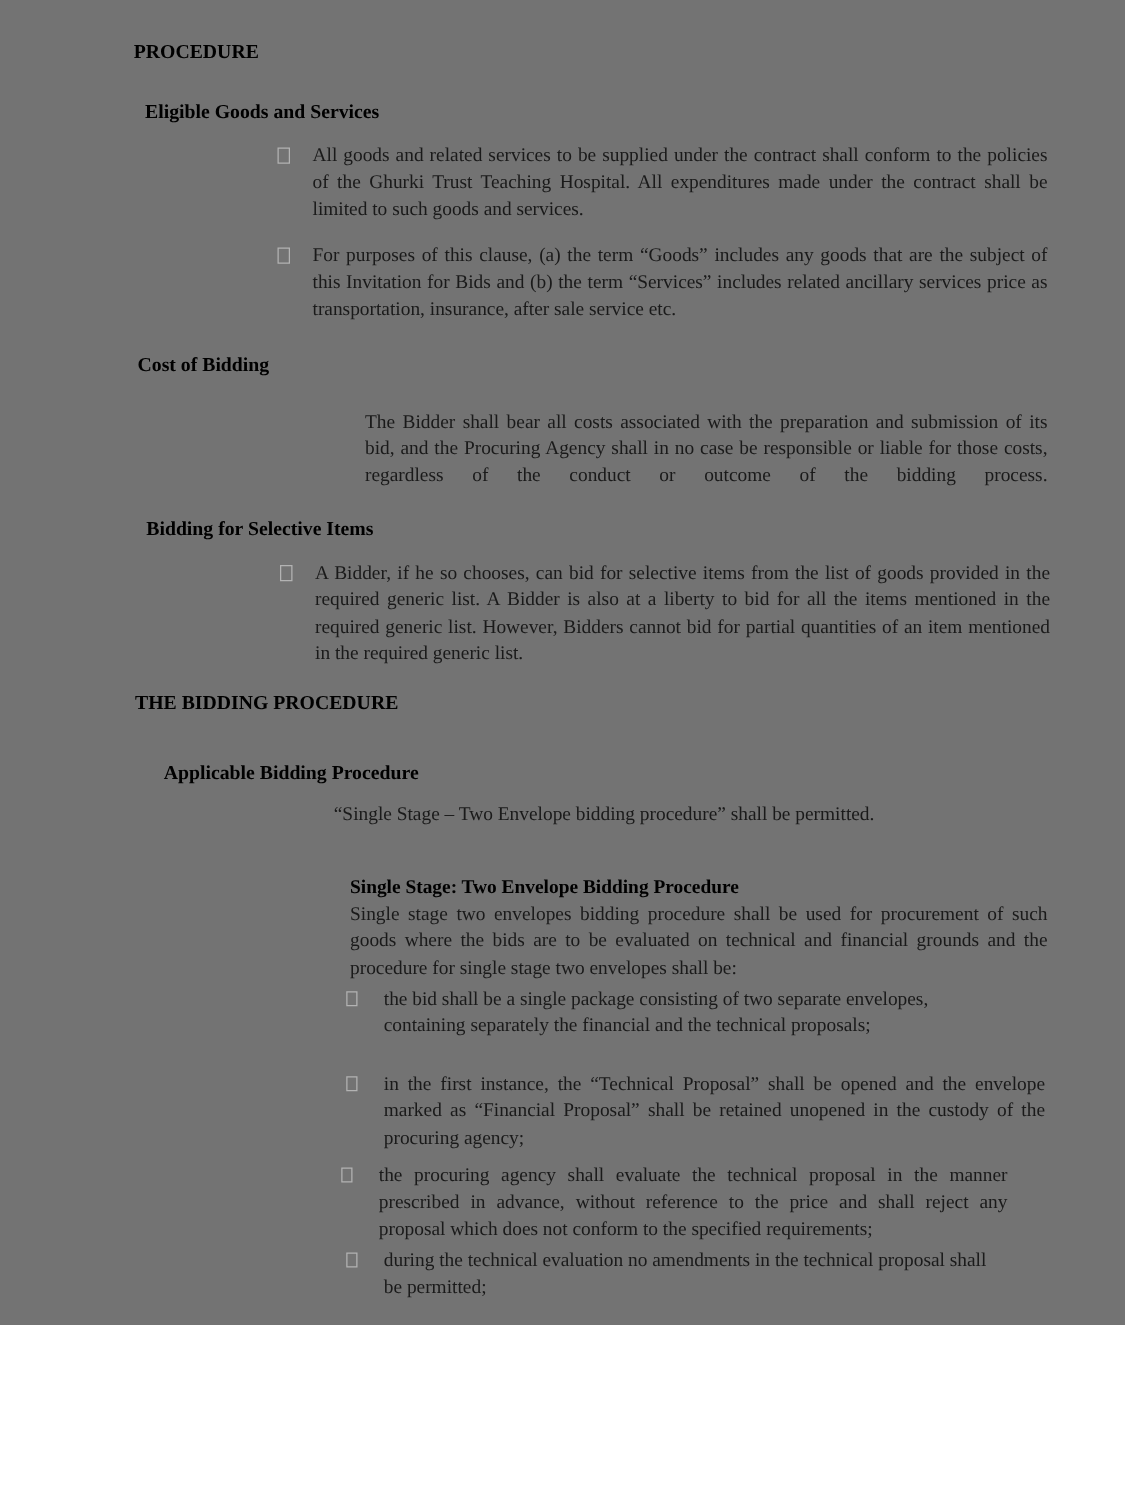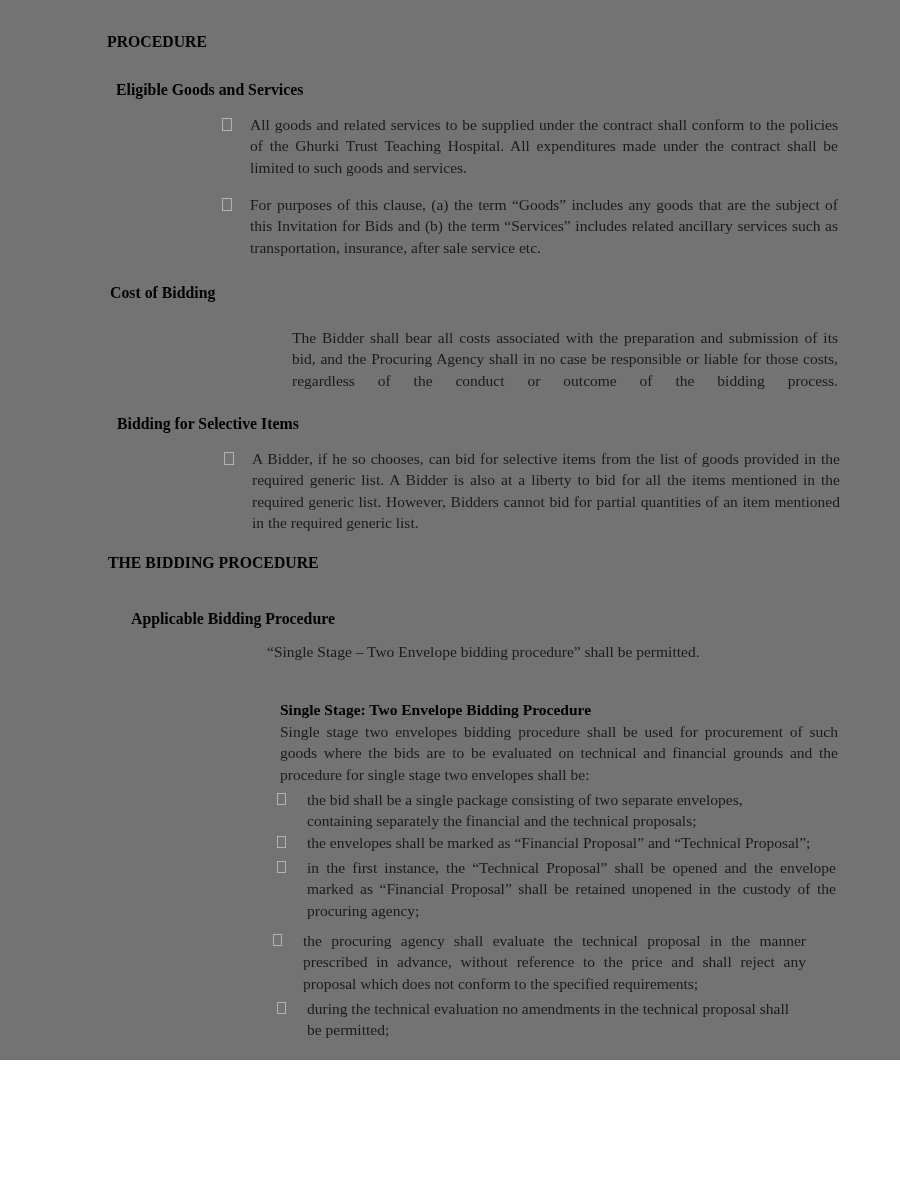--- a/index.html
+++ b/index.html
@@ -51,21 +51,21 @@
 
   <div class="pos hd" style="left:116px; top:79px;">Eligible Goods and Services</div>
 
   <div class="pos row" style="left:222px; top:114px;">
     <span class="bullet b-main"></span>
     <div class="txt just" style="width:588px;">All goods and related services to be supplied under the contract shall conform to the policies of the Ghurki Trust Teaching Hospital. All expenditures made under the contract shall be limited to such goods and services.</div>
   </div>
 
   <div class="pos row" style="left:222px; top:194px;">
     <span class="bullet b-main"></span>
-    <div class="txt just" style="width:588px;">For purposes of this clause, (a) the term “Goods” includes any goods that are the subject of this Invitation for Bids and (b) the term “Services” includes related ancillary services such as transportation, insurance, after sale service etc.</div>
+    <div class="txt just" style="width:588px;">For purposes of this clause, (a) the term “Goods” includes any goods that are the subject of this Invitation for Bids and (b) the term “Services” includes related ancillary services price as transportation, insurance, after sale service etc.</div>
   </div>
 
   <div class="pos hd" style="left:110px; top:282px;">Cost of Bidding</div>
 
   <div class="pos just-all" style="left:292px; top:327px; width:546px;">The Bidder shall bear all costs associated with the preparation and submission of its bid, and the Procuring Agency shall in no case be responsible or liable for those costs, regardless of the conduct or outcome of the bidding process.</div>
 
   <div class="pos hd" style="left:117px; top:413px;">Bidding for Selective Items</div>
 
   <div class="pos row" style="left:224px; top:448px;justify-content:center;">
     <span class="bullet b-main"></span>
@@ -80,24 +80,20 @@
 
   <div class="pos subhead" style="left:280px; top:699px;text-align:right;">Single Stage: Two Envelope Bidding Procedure</div>
 
   <div class="pos just" style="left:280px; top:721px; width:558px;">Single stage two envelopes bidding procedure shall be used for procurement of such goods where the bids are to be evaluated on technical and financial grounds and the procedure for single stage two envelopes shall be:</div>
 
   <div class="pos row" style="left:277px; top:789px;">
     <span class="bullet b-sub"></span>
     <div class="txt" style="width:483px;">the bid shall be a single package consisting of two separate envelopes, containing separately the financial and the technical proposals;</div>
   </div>
 
-  <div class="pos row" style="left:277px; top:832px;">
-    <span class="bullet b-sub"></span>
-    <div class="txt" style="width:529px;">the envelopes shall be marked as “Financial Proposal” and “Technical Proposal”;</div>
-  </div>
 
   <div class="pos row" style="left:277px; top:857px;">
     <span class="bullet b-sub"></span>
     <div class="txt just" style="width:529px;">in the first instance, the “Technical Proposal” shall be opened and the envelope marked as “Financial Proposal” shall be retained unopened in the custody of the procuring agency;</div>
   </div>
 
   <div class="pos row" style="left:273px; top:930px;">
     <span class="bullet b-sub"></span>
     <div class="txt just" style="width:503px;">the procuring agency shall evaluate the technical proposal in the manner prescribed in advance, without reference to the price and shall reject any proposal which does not conform to the specified requirements;</div>
   </div>

